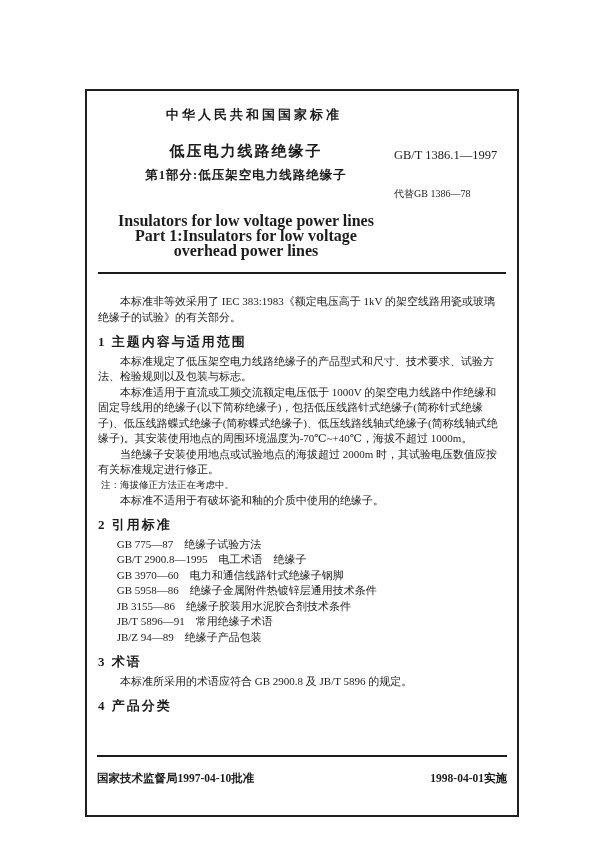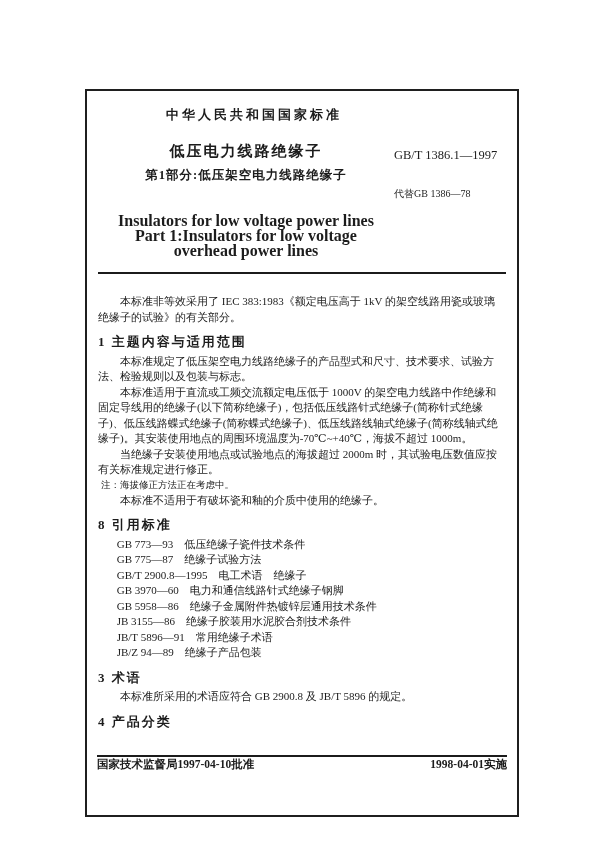--- a/index.html
+++ b/index.html
@@ -44,21 +44,21 @@
   .para.noindent { text-indent:0; }
   .sec-title { font-weight:700; letter-spacing:2px; margin:9px 0 4px 0; font-size:13px; }
   .note { font-size:9.5px; line-height:13px; padding:1px 0 1px 3px; }
   .ref-list { padding-left:1.7em; }
   .ref { white-space:nowrap; }
   .footer {
     position:absolute;
     left:10px; right:10px; top:664px; bottom:0;
     background:#ffffff;
     border-top:2px solid #1b1b1b;
-    padding-top:0;
+    padding-top:14px;
     display:flex; justify-content:space-between; align-items:flex-start;
     font-weight:700; font-size:11.5px;
   }
 </style>
 </head>
 <body>
 
 <div class="frame">
 
   <div class="std-label">中华人民共和国国家标准</div>
@@ -85,23 +85,22 @@
   <div class="doc-body">
     <p class="para">本标准非等效采用了 IEC 383:1983《额定电压高于 1kV 的架空线路用瓷或玻璃绝缘子的试验》的有关部分。</p>
 
     <div class="sec-title">1 主题内容与适用范围</div>
     <p class="para">本标准规定了低压架空电力线路绝缘子的产品型式和尺寸、技术要求、试验方法、检验规则以及包装与标志。</p>
     <p class="para">本标准适用于直流或工频交流额定电压低于 1000V 的架空电力线路中作绝缘和固定导线用的绝缘子(以下简称绝缘子)，包括低压线路针式绝缘子(简称针式绝缘子)、低压线路蝶式绝缘子(简称蝶式绝缘子)、低压线路线轴式绝缘子(简称线轴式绝缘子)。其安装使用地点的周围环境温度为-70℃~+40℃，海拔不超过 1000m。</p>
     <p class="para">当绝缘子安装使用地点或试验地点的海拔超过 2000m 时，其试验电压数值应按有关标准规定进行修正。</p>
     <p class="note">注：海拔修正方法正在考虑中。</p>
     <p class="para">本标准不适用于有破坏瓷和釉的介质中使用的绝缘子。</p>
 
-    <div class="sec-title">8 引用标准</div>
+    <div class="sec-title">2 引用标准</div>
     <div class="ref-list">
-      <div class="ref">GB 773—93　低压绝缘子瓷件技术条件</div>
       <div class="ref">GB 775—87　绝缘子试验方法</div>
       <div class="ref">GB/T 2900.8—1995　电工术语　绝缘子</div>
       <div class="ref">GB 3970—60　电力和通信线路针式绝缘子钢脚</div>
       <div class="ref">GB 5958—86　绝缘子金属附件热镀锌层通用技术条件</div>
       <div class="ref">JB 3155—86　绝缘子胶装用水泥胶合剂技术条件</div>
       <div class="ref">JB/T 5896—91　常用绝缘子术语</div>
       <div class="ref">JB/Z 94—89　绝缘子产品包装</div>
     </div>
 
     <div class="sec-title">3 术语</div>

